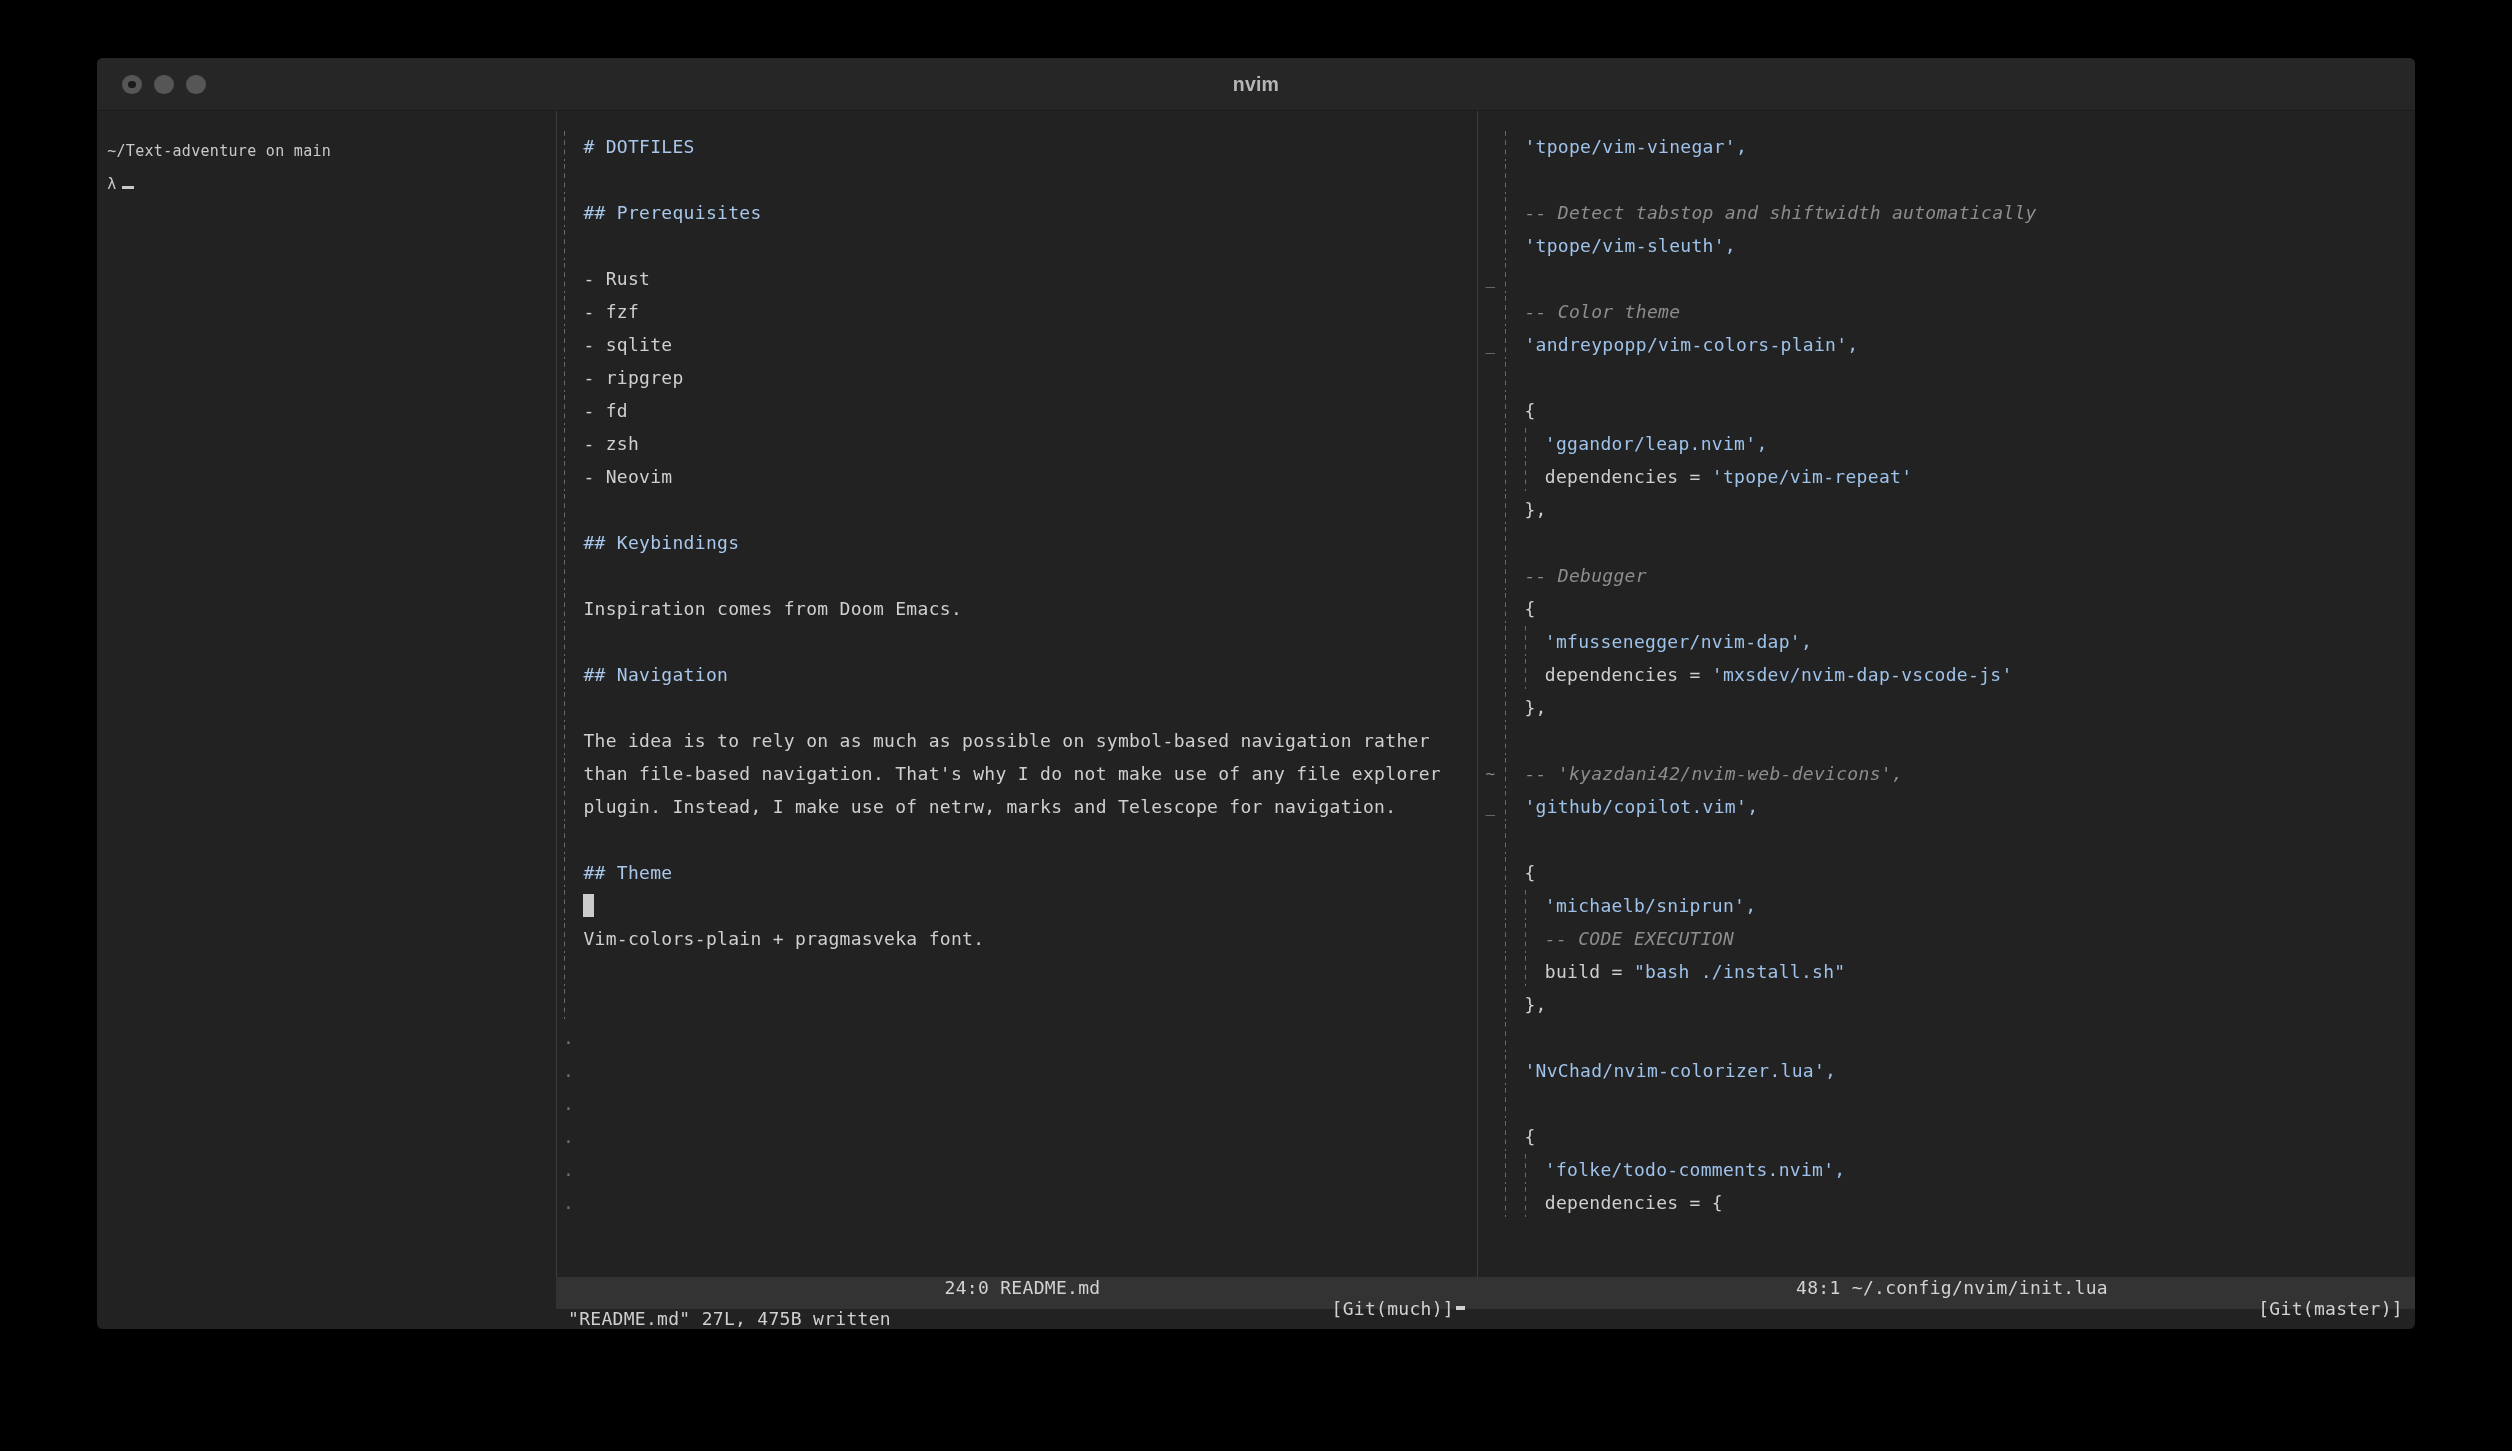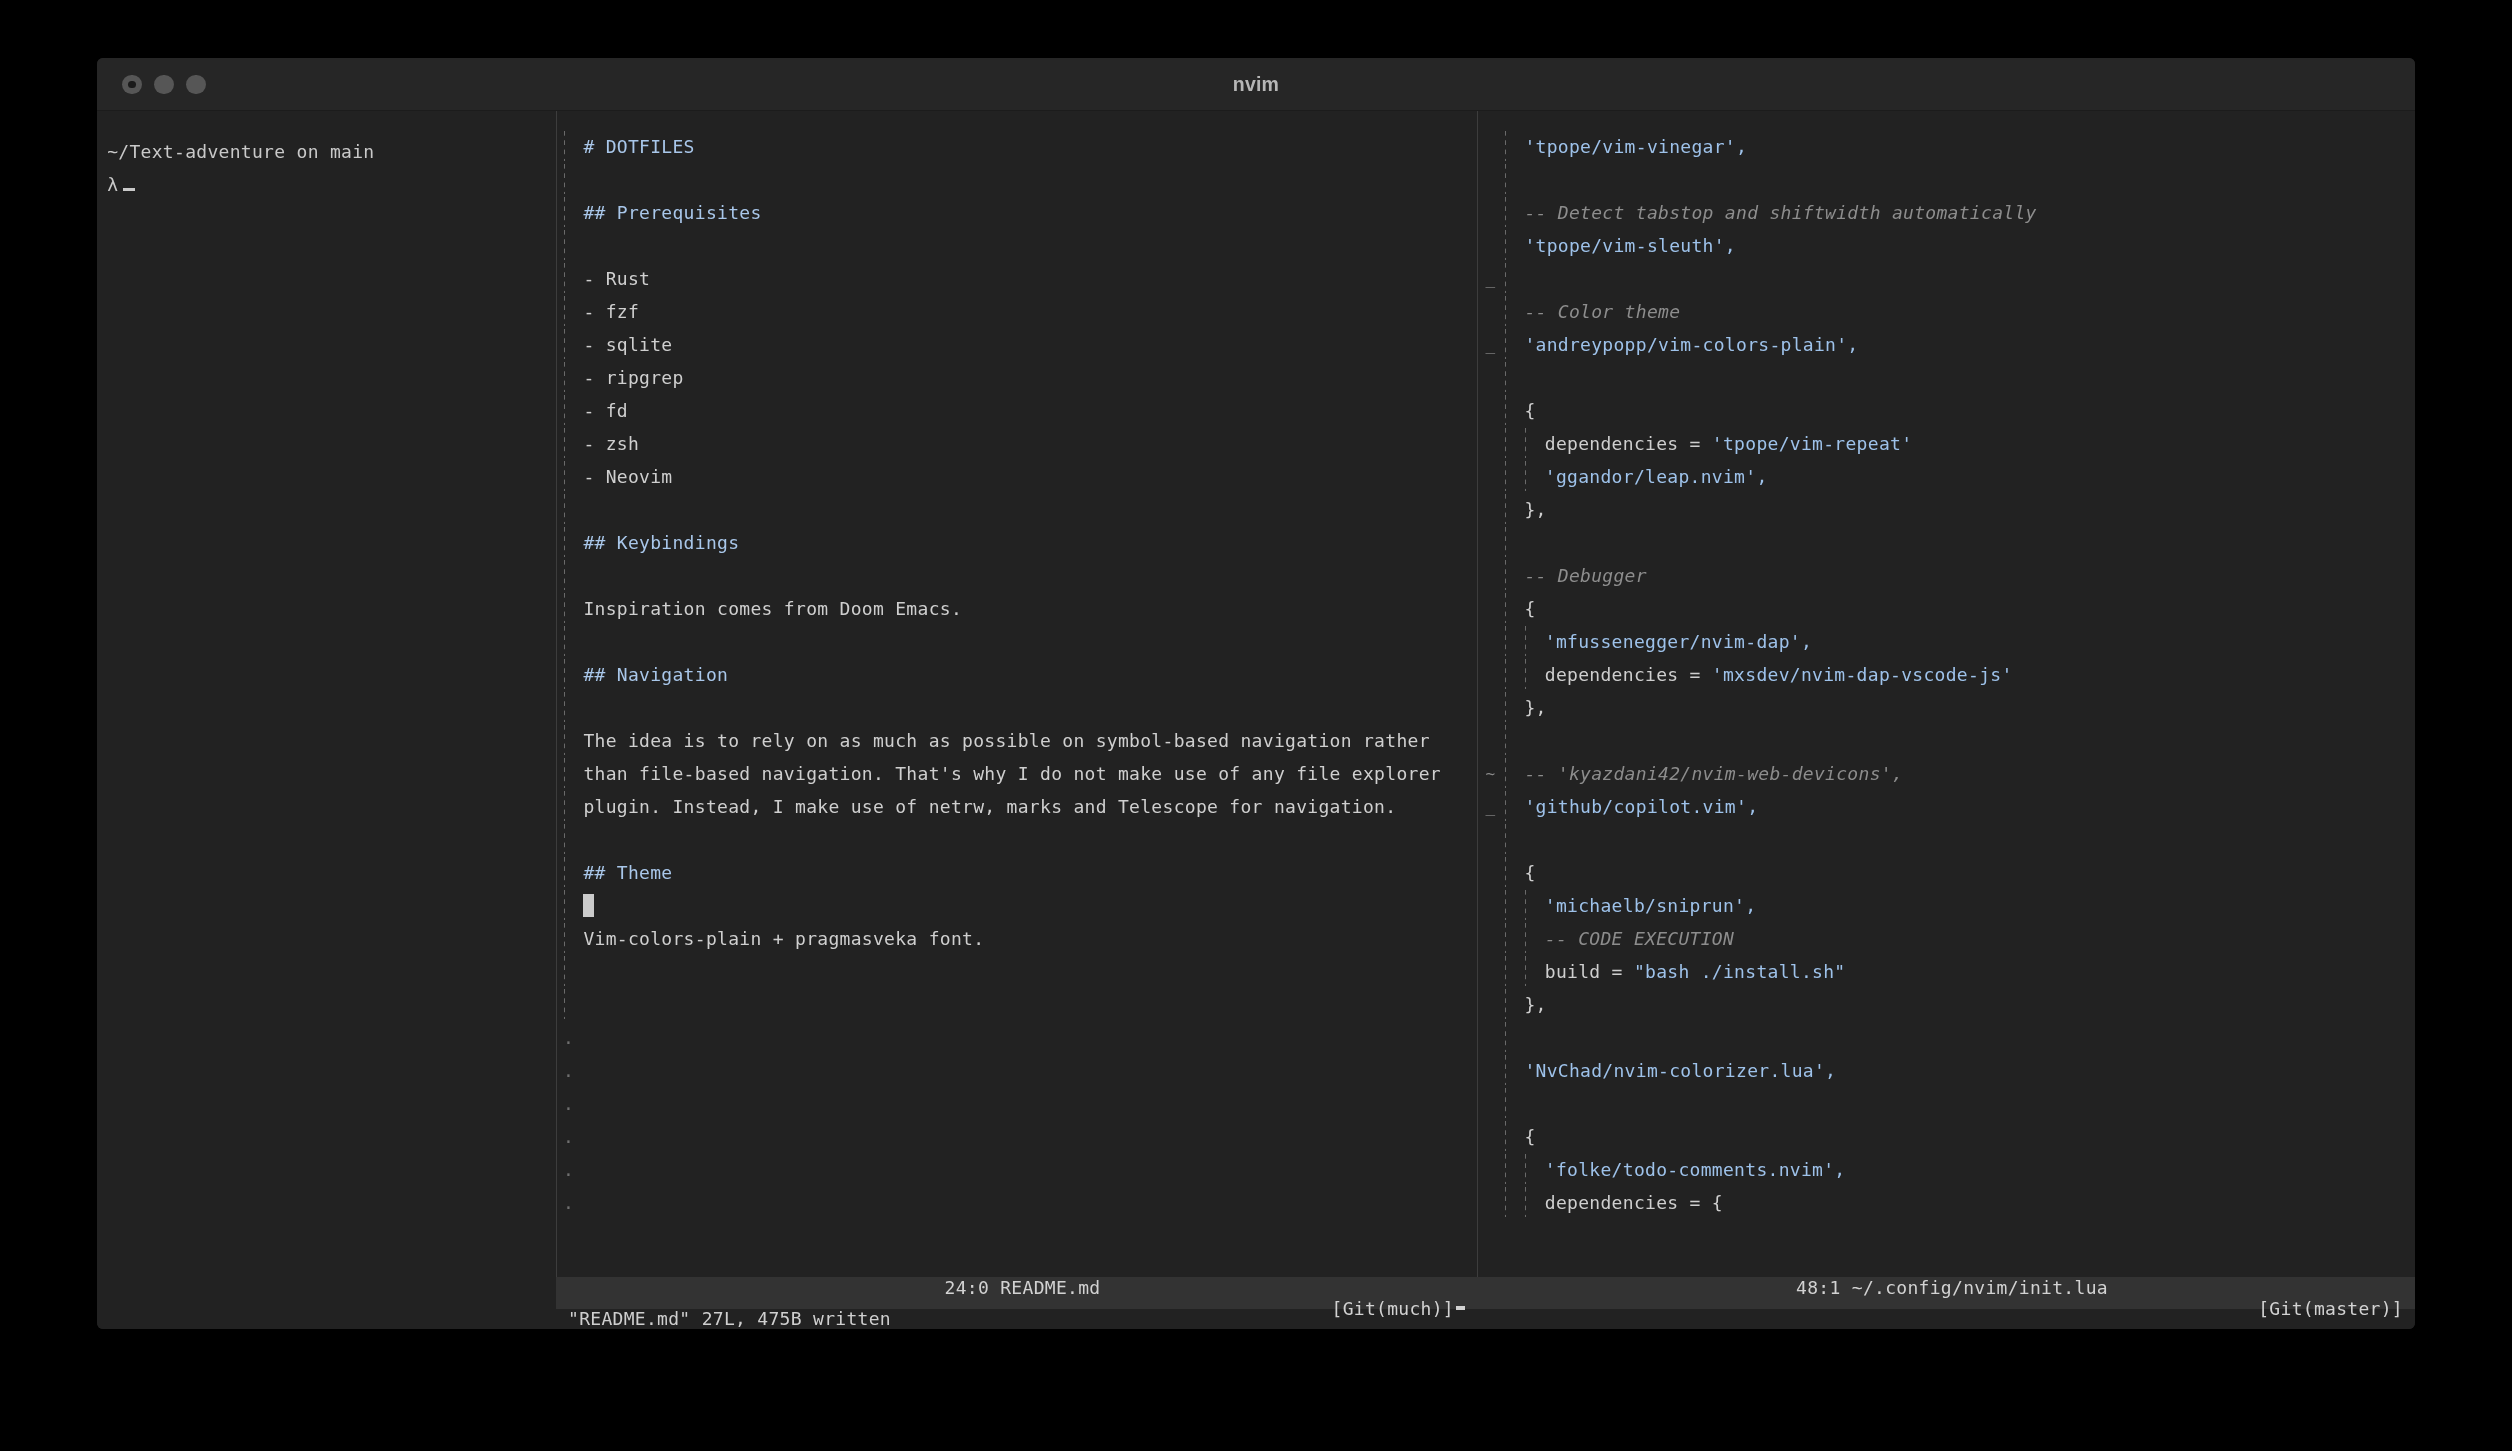--- a/index.html
+++ b/index.html
@@ -105,21 +105,21 @@
   #divider-2 { left: 1380px; height: 1166px; }
 
   
   #shell-content {
     position: absolute;
     left: 10.2px;
     top: 24px;
     right: 5.1px;
   }
   .shell-line {
-    font-size: 18px;
+    font-size: 15px;
     line-height: 33px;
     color: #c9c9c9;
     white-space: pre;
     letter-spacing: 0.3px;
   }
   .shell-cursor {
     display: inline-block;
     width: 12px;
     height: 3.4px;
     background: #c9c9c9;
@@ -313,22 +313,22 @@
       <div class="editor-area" id="init-rows">
           <div class="row"><span class="gutter"></span><span class="guides"><span class="guide"></span></span><span class="text t-str">'tpope/vim-vinegar',</span></div>
           <div class="row"><span class="gutter"></span><span class="guides"><span class="guide"></span></span><span class="text t-plain"></span></div>
           <div class="row"><span class="gutter"></span><span class="guides"><span class="guide"></span></span><span class="text t-comment">-- Detect tabstop and shiftwidth automatically</span></div>
           <div class="row"><span class="gutter"></span><span class="guides"><span class="guide"></span></span><span class="text t-str">'tpope/vim-sleuth',</span></div>
           <div class="row"><span class="gutter">_</span><span class="guides"><span class="guide"></span></span><span class="text t-plain"></span></div>
           <div class="row"><span class="gutter"></span><span class="guides"><span class="guide"></span></span><span class="text t-comment">-- Color theme</span></div>
           <div class="row"><span class="gutter">_</span><span class="guides"><span class="guide"></span></span><span class="text t-str">'andreypopp/vim-colors-plain',</span></div>
           <div class="row"><span class="gutter"></span><span class="guides"><span class="guide"></span></span><span class="text t-plain"></span></div>
           <div class="row"><span class="gutter"></span><span class="guides"><span class="guide"></span></span><span class="text t-plain">{</span></div>
+          <div class="row"><span class="gutter"></span><span class="guides"><span class="guide"></span><span class="guide"></span></span><span class="text t-str">'ggandor/leap.nvim',</span></div>
           <div class="row"><span class="gutter"></span><span class="guides"><span class="guide"></span><span class="guide"></span></span><span class="text"><span class="t-plain">dependencies = </span><span class="t-str">'tpope/vim-repeat'</span></span></div>
-          <div class="row"><span class="gutter"></span><span class="guides"><span class="guide"></span><span class="guide"></span></span><span class="text t-str">'ggandor/leap.nvim',</span></div>
           <div class="row"><span class="gutter"></span><span class="guides"><span class="guide"></span></span><span class="text t-plain">},</span></div>
           <div class="row"><span class="gutter"></span><span class="guides"><span class="guide"></span></span><span class="text t-plain"></span></div>
           <div class="row"><span class="gutter"></span><span class="guides"><span class="guide"></span></span><span class="text t-comment">-- Debugger</span></div>
           <div class="row"><span class="gutter"></span><span class="guides"><span class="guide"></span></span><span class="text t-plain">{</span></div>
           <div class="row"><span class="gutter"></span><span class="guides"><span class="guide"></span><span class="guide"></span></span><span class="text t-str">'mfussenegger/nvim-dap',</span></div>
           <div class="row"><span class="gutter"></span><span class="guides"><span class="guide"></span><span class="guide"></span></span><span class="text"><span class="t-plain">dependencies = </span><span class="t-str">'mxsdev/nvim-dap-vscode-js'</span></span></div>
           <div class="row"><span class="gutter"></span><span class="guides"><span class="guide"></span></span><span class="text t-plain">},</span></div>
           <div class="row"><span class="gutter"></span><span class="guides"><span class="guide"></span></span><span class="text t-plain"></span></div>
           <div class="row"><span class="gutter">~</span><span class="guides"><span class="guide"></span></span><span class="text t-comment">-- 'kyazdani42/nvim-web-devicons',</span></div>
           <div class="row"><span class="gutter">_</span><span class="guides"><span class="guide"></span></span><span class="text t-str">'github/copilot.vim',</span></div>

